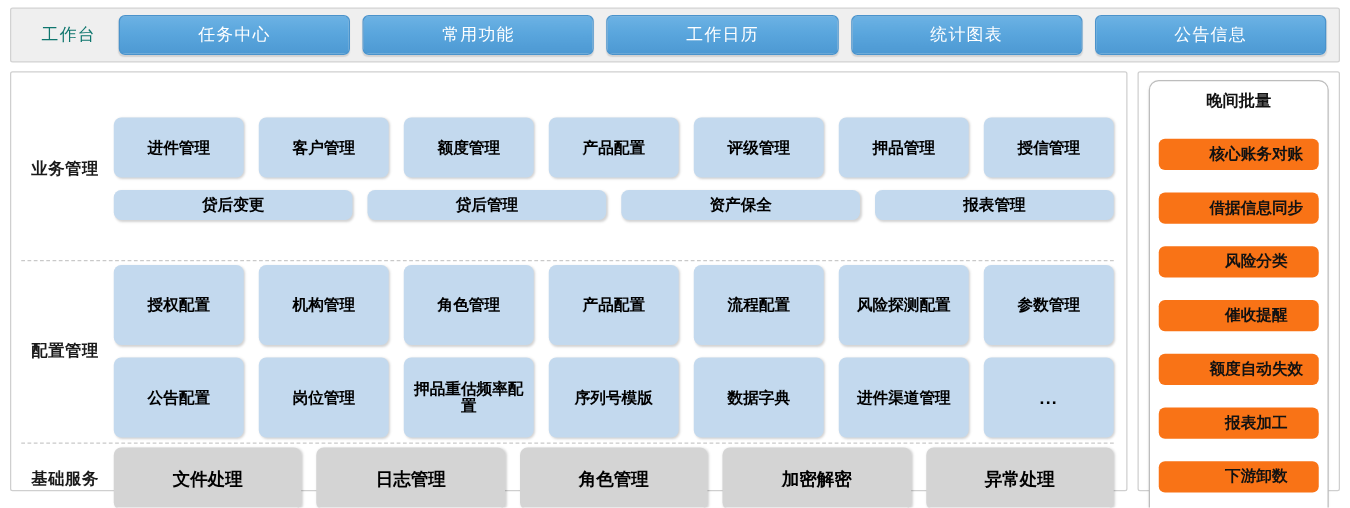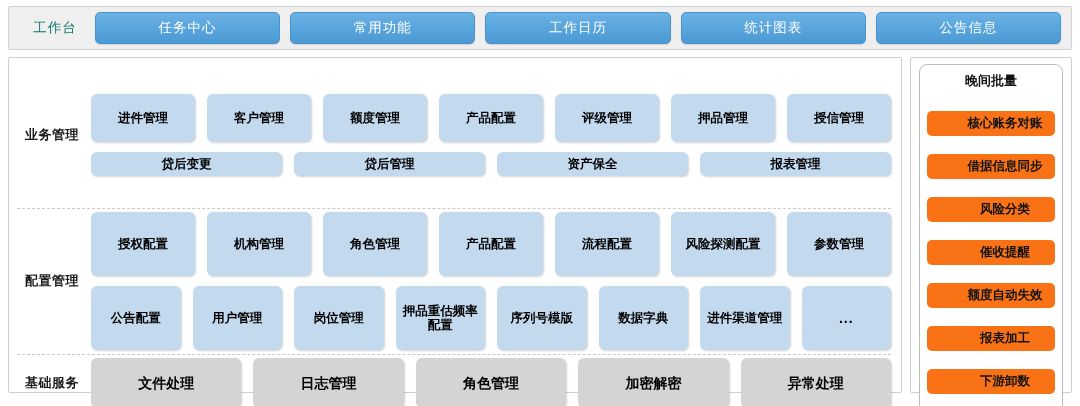--- a/index.html
+++ b/index.html
@@ -273,21 +273,20 @@
             <div class="card">授权配置</div>
             <div class="card">机构管理</div>
             <div class="card">角色管理</div>
             <div class="card">产品配置</div>
             <div class="card">流程配置</div>
             <div class="card">风险探测配置</div>
             <div class="card">参数管理</div>
           </div>
           <div class="row">
             <div class="card">公告配置</div>
-            <div class="card">用户管理</div>
             <div class="card">岗位管理</div>
             <div class="card">押品重估频率配置</div>
             <div class="card">序列号模版</div>
             <div class="card">数据字典</div>
             <div class="card">进件渠道管理</div>
             <div class="card ellipsis">...</div>
           </div>
         </div>
       </div>
 

